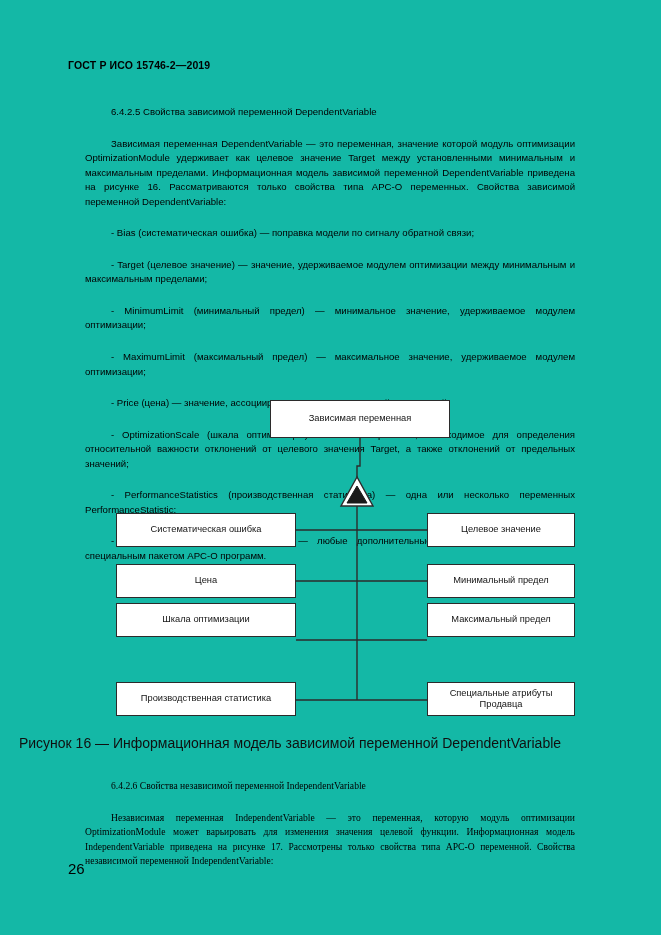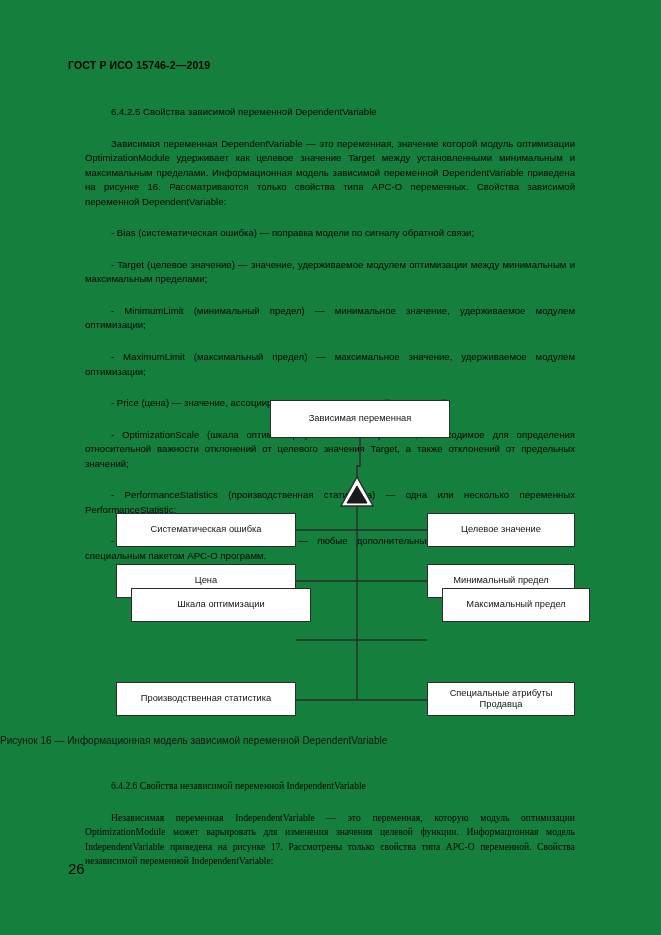--- a/index.html
+++ b/index.html
@@ -9,21 +9,21 @@
     background: #ffffff;
   }
   body {
     font-family: "Liberation Sans", sans-serif;
     color: #000000;
   }
   .page {
     position: relative;
     width: 661px;
     height: 935px;
-    background: #15803d;
+    background: #14b8a6;
     overflow: hidden;
     box-sizing: border-box;
   }
 
   
   .doc-header {
     position: absolute;
     left: 68px;
     top: 59px;
     font-size: 10.5px;
@@ -83,38 +83,39 @@
     left: 270px;
     top: 400px;
     width: 180px;
     height: 38px;
   }
   .node-left  { left: 116px; width: 180px; height: 34px; }
   .node-right { left: 427px; width: 148px; height: 34px; }
 
   .row-1 { top: 513px; }
   .row-2 { top: 564px; }
-  .row-3 { top: 588px; margin-left: 15px; }
+  .row-3 { top: 603px; }
   .row-4 { top: 682px; }
 
   .connector-svg {
     position: absolute;
     left: 0;
     top: 0;
     width: 661px;
     height: 760px;
     pointer-events: none;
   }
 
   .fig-caption {
     position: absolute;
     left: 0;
     top: 735px;
     width: 580px;
-    font-size: 10px;
+    text-align: center;
+    font-size: 14px;
     color: #101010;
   }
 
   
   .page-number {
     position: absolute;
     left: 68px;
     top: 860px;
     font-size: 15px;
   }

